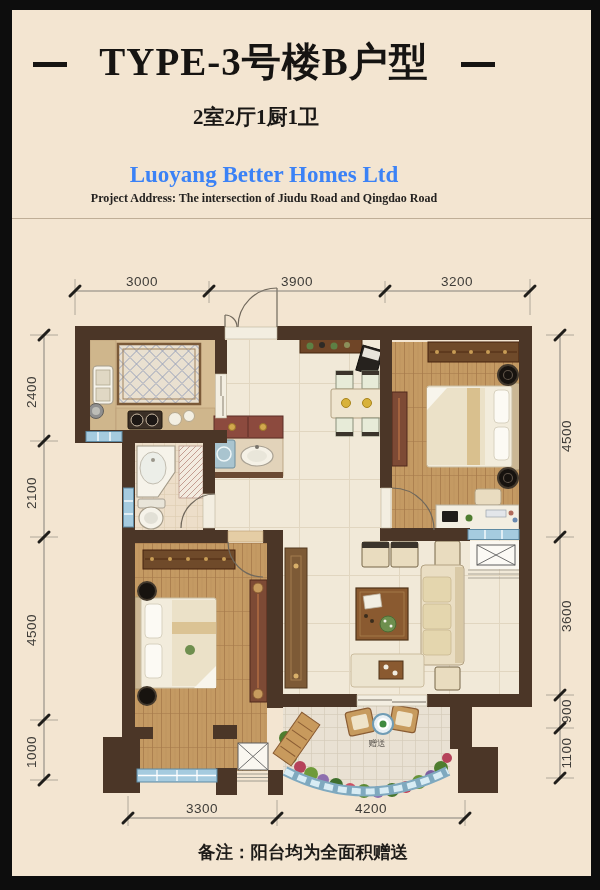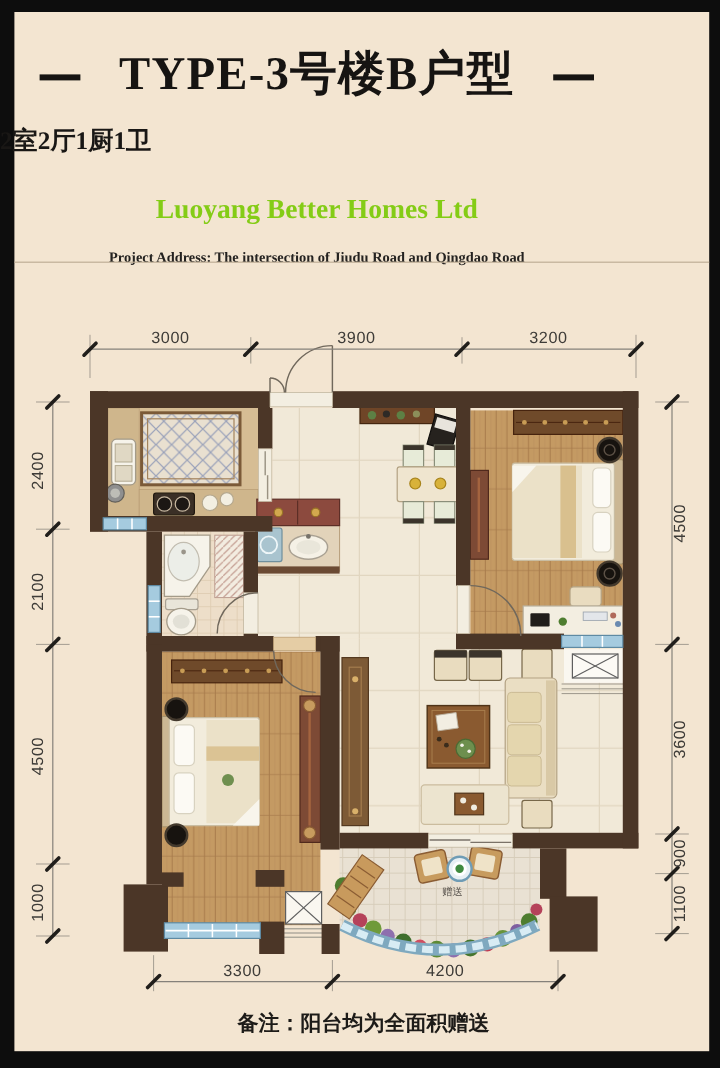--- a/index.html
+++ b/index.html
@@ -3,24 +3,24 @@
 <meta charset="utf-8">
 <style>
   html,body{margin:0;padding:0;background:#222;}
   .stage{position:relative;width:600px;height:890px;background:#0d0d0d;overflow:hidden;
          font-family:"Liberation Sans",sans-serif;}
   .page{position:absolute;left:12px;top:10px;width:579px;height:866px;background:#f3e5d1;}
   .header{position:absolute;left:0;top:0;width:528px;height:230px;text-align:center;}
   .title-row{position:absolute;top:42px;left:0;right:0;display:flex;align-items:center;justify-content:center;gap:32px;text-align:center;}
   .title-row h1{font-family:"Liberation Serif",serif;font-weight:bold;font-size:39px;color:#161412;margin:0;letter-spacing:1px;line-height:1.05;}
   .dash{display:inline-block;width:34px;height:5px;background:#161412;margin-top:5px;}
-  .subtitle{position:absolute;top:103px;left:0;right:16px;display:flex;gap:26px;
+  .subtitle{position:absolute;top:103px;left:0;right:16px;display:flex;justify-content:center;gap:26px;
             font-family:"Liberation Serif",serif;font-weight:bold;font-size:21px;color:#191715;}
-  .company{position:absolute;top:162px;left:0;right:0;font-family:"Liberation Serif",serif;font-weight:600;font-size:23px;color:#84cc16;}
-  .address{position:absolute;top:191px;left:0;right:0;font-family:"Liberation Serif",serif;font-weight:bold;font-size:12px;color:#242220;margin-top:16px;}
+  .company{position:absolute;top:162px;left:0;right:0;font-family:"Liberation Serif",serif;font-weight:600;font-size:23px;color:#3b82f6;}
+  .address{position:absolute;top:191px;left:0;right:0;font-family:"Liberation Serif",serif;font-weight:bold;font-size:12px;color:#242220;}
   .divider{position:absolute;left:12px;right:9px;top:218px;height:1px;background:#bfae97;}
   svg.plan{position:absolute;left:0;top:0;}
   .wall{fill:#4b3627;}
   .dimline{stroke:#85817a;stroke-width:1;fill:none;}
   .ext{stroke:#a09a8e;stroke-width:0.8;}
   .tick{stroke:#201e1b;stroke-width:3;stroke-linecap:round;}
   .dimtxt{font-family:"Liberation Sans",sans-serif;font-size:13.5px;fill:#3e3c38;letter-spacing:.5px;}
   .door{stroke:#70685c;stroke-width:1.2;fill:none;}
   .thresh{fill:#f3eee1;stroke:#bdb29a;stroke-width:.6;}
   .winframe{fill:#a5cbdf;stroke:#5e8aa3;stroke-width:1;}

